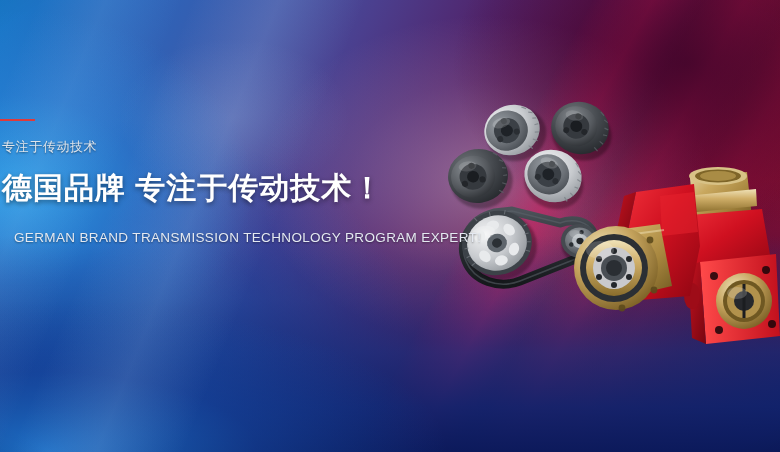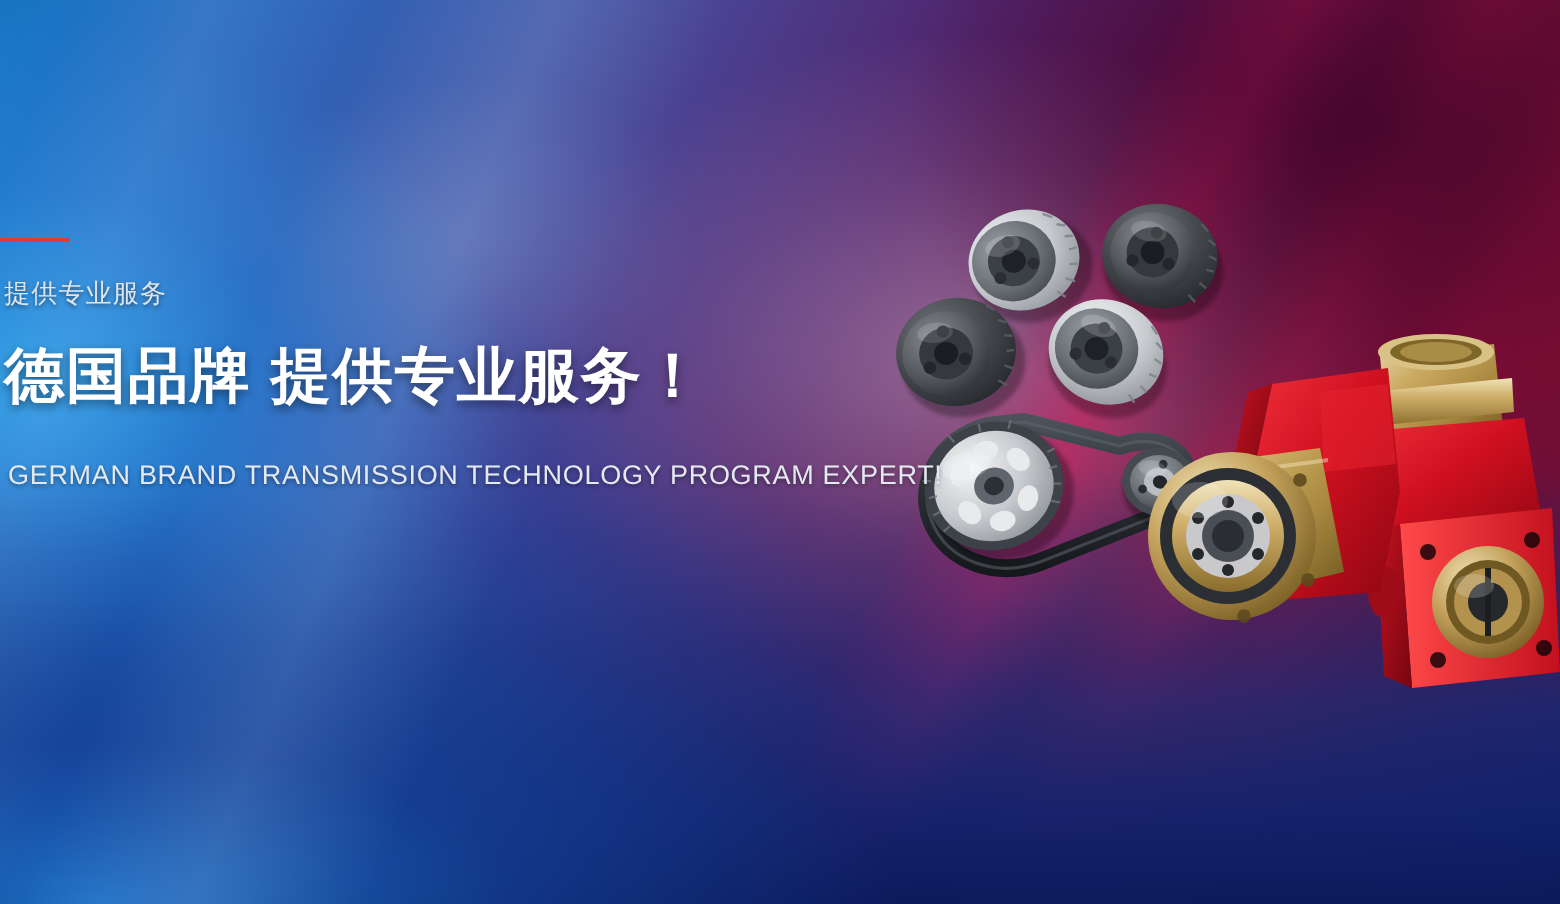--- a/index.html
+++ b/index.html
@@ -109,21 +109,21 @@
     font-size: 30px;
     font-weight: bold;
     color: #ffffff;
     letter-spacing: 1px;
     white-space: nowrap;
     text-shadow: 0 2px 5px rgba(0,0,0,.45);
   }
 
   .sub-en {
     position: absolute;
-    left: 4px;
+    left: 14px;
     font-size: 13.5px;
     color: #e4e9f1;
     letter-spacing: .35px;
     white-space: nowrap;
     text-shadow: 0 1px 2px rgba(0,0,0,.4);
   }
   .sub-en.line1 { top: 230px; }
   .sub-en.line2 { top: 252px; }
 
   
@@ -426,18 +426,18 @@
           <circle cx="654" cy="290" r="3.4"></circle>
           <circle cx="622" cy="308" r="3.4"></circle>
         </g>
         <ellipse cx="600" cy="250" rx="14" ry="9" fill="#ffffff" opacity=".18"></ellipse>
       </g>
     </svg>
   </div>
 
   <div class="copy">
     <div class="accent-rule"></div>
-    <div class="eyebrow">提供专业服务</div>
-    <div class="headline">德国品牌 提供专业服务！</div>
+    <div class="eyebrow">专注于传动技术</div>
+    <div class="headline">德国品牌 专注于传动技术！</div>
     <div class="sub-en line1">GERMAN BRAND TRANSMISSION TECHNOLOGY PROGRAM EXPERT!</div>
   </div>
 
 </div>
 
 </body></html>

